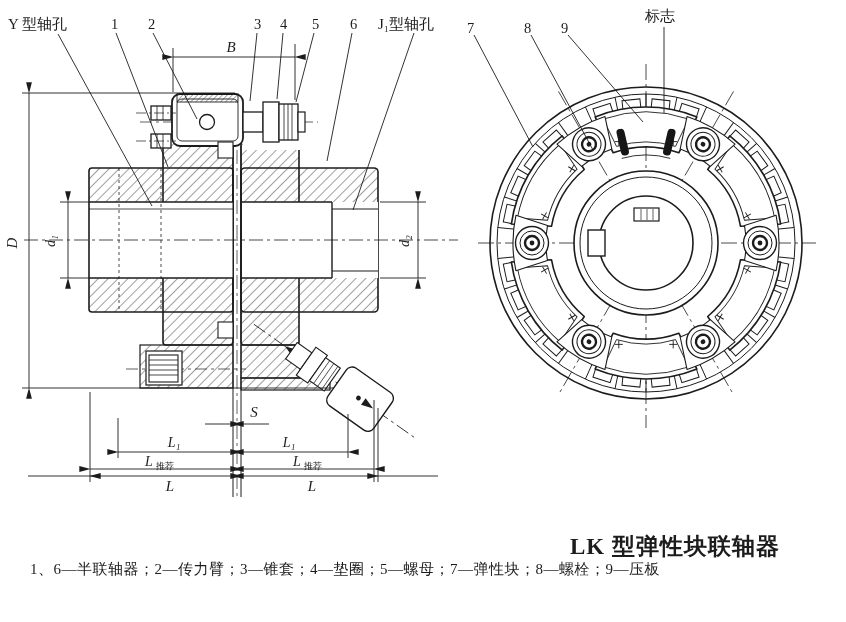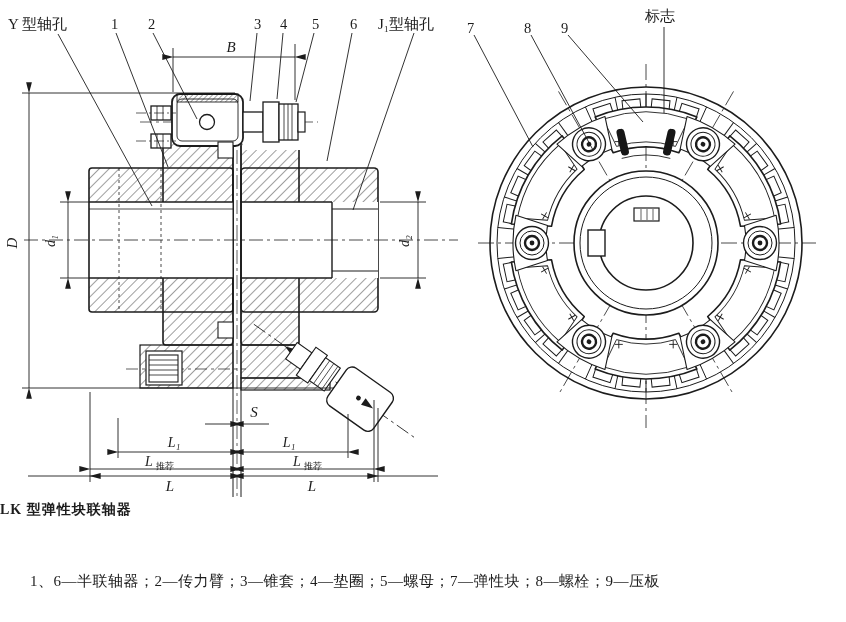--- a/index.html
+++ b/index.html
@@ -1,21 +1,21 @@
 <!DOCTYPE html>
 <html><head>
 <meta charset="utf-8">
 <style>
   html,body{margin:0;padding:0;background:#ffffff;}
   .page{position:relative;width:846px;height:622px;background:#ffffff;overflow:hidden;
         font-family:"Liberation Serif", serif;color:#1c1c1c;}
   svg{position:absolute;left:0;top:0;}
-  .caption{position:absolute;left:0;top:501px;width:780px;text-align:left;
-           font-size:14px;font-weight:bold;letter-spacing:1px;}
-  .legendline{position:absolute;left:0;top:572px;width:690px;text-align:center;
+  .caption{position:absolute;left:0;top:531px;width:780px;text-align:right;
+           font-size:23px;font-weight:bold;letter-spacing:1px;}
+  .legendline{position:absolute;left:0;top:560px;width:690px;text-align:center;
            font-size:15px;letter-spacing:.5px;}
   text{fill:#1c1c1c;}
   .cn{font-size:15px;}
   .num{font-size:14.5px;}
   .dim{font-style:italic;font-size:15px;}
   .dimsm{font-style:italic;font-size:14px;}
   .sub{font-size:9px;}
 </style>
 </head>
 <body>

